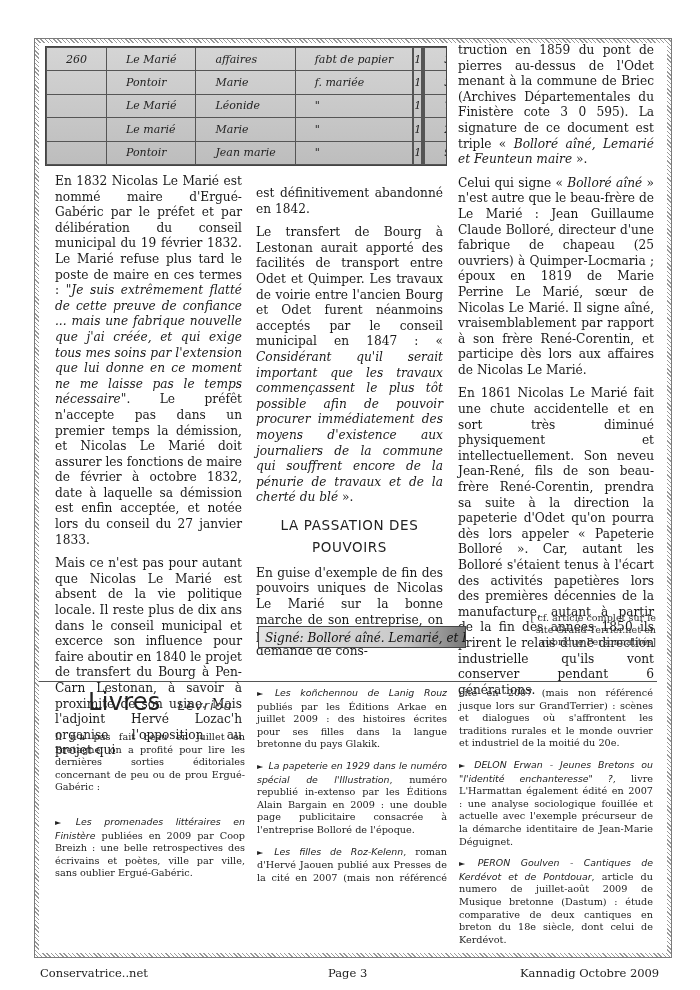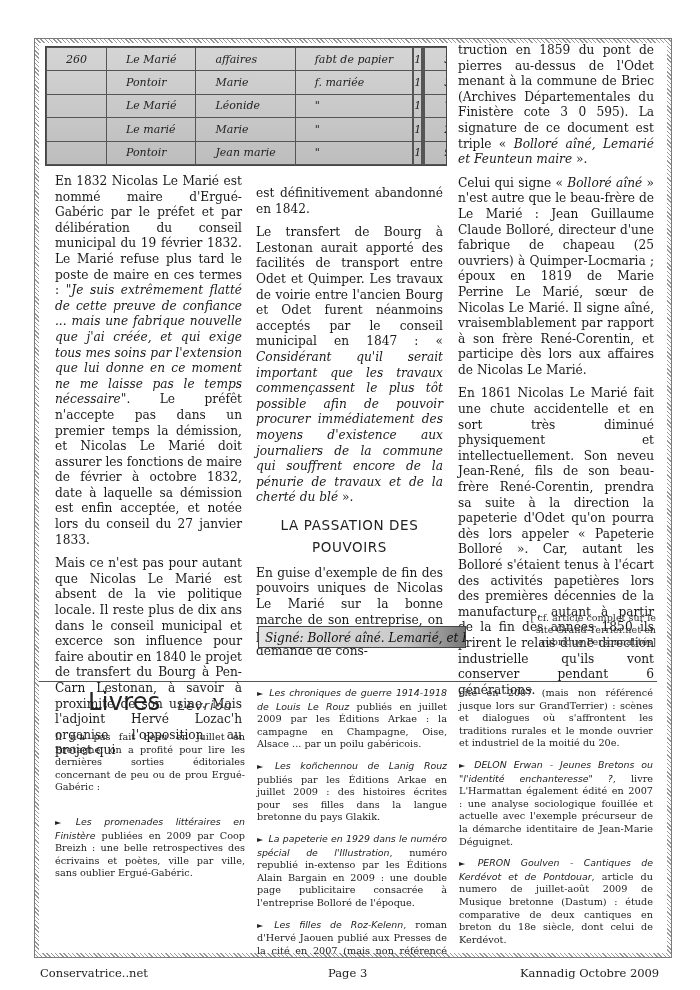--- a/index.html
+++ b/index.html
@@ -168,21 +168,20 @@
   <span class="big">Livres</span>
   <span class="small">Levriou</span>
 </div>
 
 <div class="bcol" style="left:55px; top:731px; width:190px;">
   <p style="margin-bottom:22px;">Il n'a pas fait beau en juillet en Bretagne, on a profité pour lire les dernières sorties éditoriales concernant de peu ou de prou Ergué-Gabéric :</p>
   <p><span class="arrow">►</span> <em>Les promenades littéraires en Finistère</em><span> publiées en 2009 par Coop Breizh : une belle retrospectives des écrivains et poètes, ville par ville, sans oublier Ergué-Gabéric.</span></p>
 </div>
 
 <div class="bcol" style="left:257px; top:687px; width:190px;">
-  <p><span class="arrow">►</span> <em>Les chroniques de guerre 1914-1918 de Louis Le Rouz</em><span> publiés en juillet 2009 par les Éditions Arkae : la campagne en Champagne, Oise, Alsace ... par un poilu gabéricois.</span></p>
   <p><span class="arrow">►</span> <em>Les koñchennou de Lanig Rouz</em><span> publiés par les Éditions Arkae en juillet 2009 : des histoires écrites pour ses filles dans la langue bretonne du pays Glakik.</span></p>
   <p><span class="arrow">►</span> <em>La papeterie en 1929 dans le numéro spécial de l'Illustration</em><span>, numéro republié in-extenso par les Éditions Alain Bargain en 2009 : une double page publicitaire consacrée à l'entreprise Bolloré de l'époque.</span></p>
   <p style="height:38px; overflow:hidden;"><span class="arrow">►</span> <em>Les filles de Roz-Kelenn</em><span>, roman d'Hervé Jaouen publié aux Presses de la cité en 2007 (mais non référencé jusque lors sur GrandTerrier) : scènes et dialogues où s'affrontent les traditions rurales et le monde ouvrier et industriel de la moitié du 20e.</span></p>
 </div>
 
 <div class="bcol" style="left:459px; top:687px; width:194px;">
   <p>cité en 2007 (mais non référencé jusque lors sur GrandTerrier) : scènes et dialogues où s'affrontent les traditions rurales et le monde ouvrier et industriel de la moitié du 20e.</p>
   <p><span class="arrow">►</span> <em>DELON Erwan - Jeunes Bretons ou "l'identité enchanteresse" ?</em><span>, livre L'Harmattan également édité en 2007 : une analyse sociologique fouillée et actuelle avec l'exemple précurseur de la démarche identitaire de Jean-Marie Déguignet.</span></p>
   <p><span class="arrow">►</span> <em>PERON Goulven - Cantiques de Kerdévot et de Pontdouar</em><span>, article du numero de juillet-août 2009 de Musique bretonne (Dastum) : étude comparative de deux cantiques en breton du 18e siècle, dont celui de Kerdévot.</span></p>
 </div>

